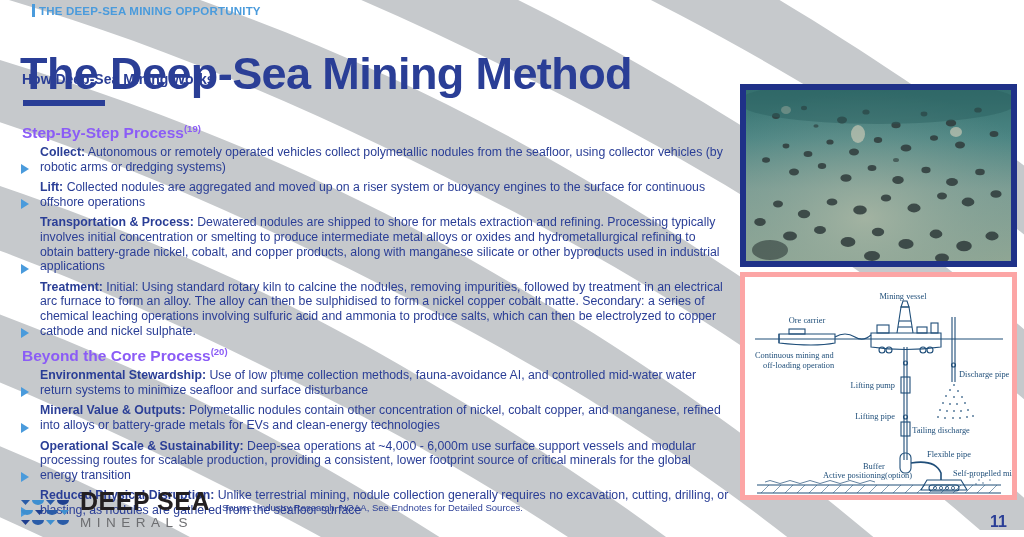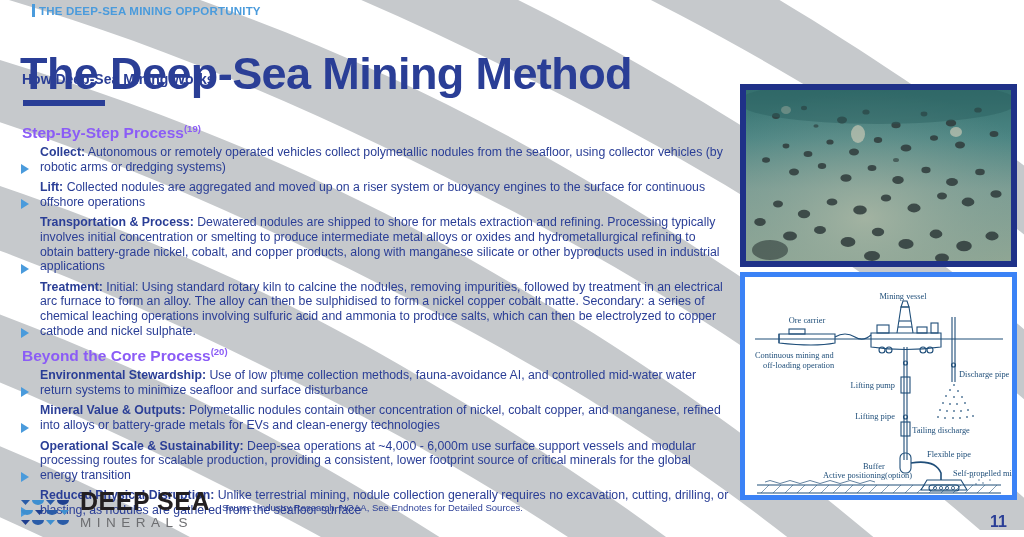--- a/index.html
+++ b/index.html
@@ -156,21 +156,21 @@
     overflow: hidden;
     background: #4f7d7c;
   }
   .diagram-frame {
     position: absolute;
     left: 740px;
     top: 272px;
     width: 277px;
     height: 228px;
     background: #ffffff;
-    border: 5px solid #3b82f6;
+    border: 5px solid #fca5a5;
     box-sizing: border-box;
     z-index: 3;
   }
   .diagram-inner {
     position: relative;
     width: 100%;
     height: 100%;
     overflow: hidden;
     background: #ffffff;
   }

